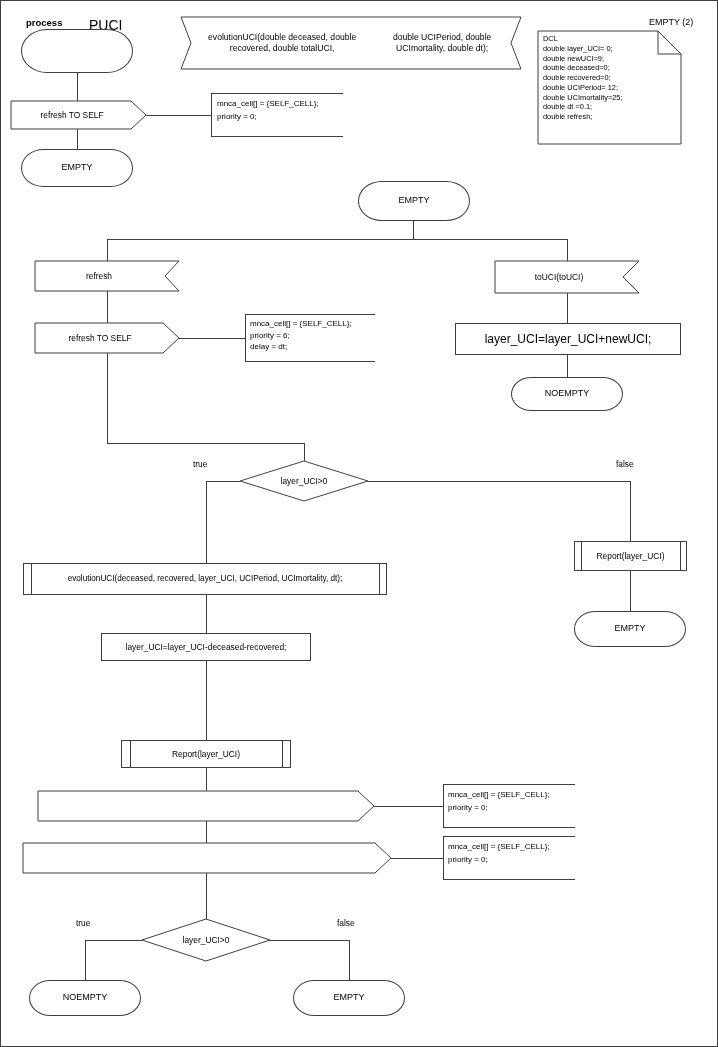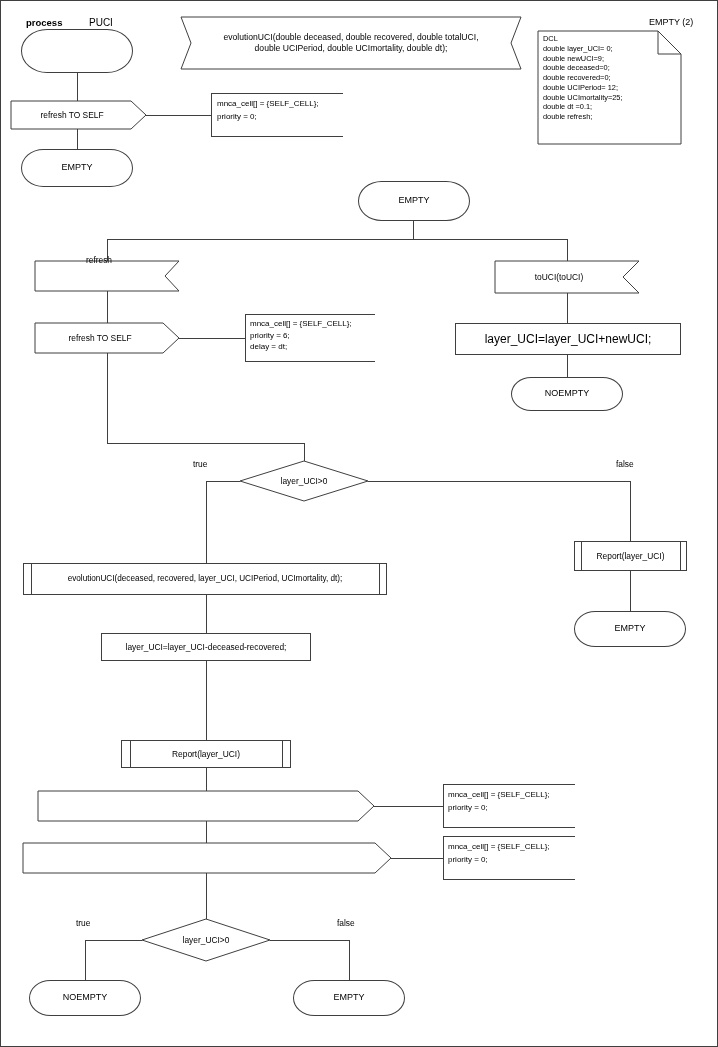--- a/index.html
+++ b/index.html
@@ -23,27 +23,27 @@
   svg{position:absolute;overflow:visible;}
   .sh{fill:#ffffff;stroke:#3f3f3f;stroke-width:1;}
   .shl{fill:none;stroke:#3f3f3f;stroke-width:1;}
 </style>
 </head>
 <body>
 
 <div id="page">
 
   <div class="lbl" style="left:25px;top:16px;font-size:9.5px;font-weight:bold;">process</div>
-  <div class="lbl" style="left:88px;top:16px;font-size:10px;">PUCI</div>
+  <div class="lbl" style="left:88px;top:16px;font-size:14px;">PUCI</div>
   <div class="lbl" style="left:648px;top:16px;font-size:9px;">EMPTY (2)</div>
 
   <svg style="left:180px;top:16px;" width="340" height="52">
     <path class="sh" d="M0,0 L340,0 L330,26 L340,52 L0,52 L10,26 Z"></path>
   </svg>
-  <div class="txt" style="left:190px;top:16px;width:320px;height:52px;font-size:8.6px;flex-direction:column;">
+  <div class="txt" style="left:190px;top:16px;width:320px;height:52px;font-size:8.6px;flex-direction:row;">
     <span>evolutionUCI(double deceased, double recovered, double totalUCI,</span>
     <span>double UCIPeriod, double UCImortality, double dt);</span>
   </div>
 
   <svg style="left:537px;top:30px;" width="143" height="113">
     <path class="sh" d="M0,0 L120,0 L143,23 L143,113 L0,113 Z"></path>
     <path class="shl" d="M120,0 L120,23 L143,23"></path>
   </svg>
   <div style="position:absolute;left:542px;top:33px;width:130px;font-size:7.4px;line-height:1.32;color:#000;">
     <div>DCL</div>
@@ -85,21 +85,21 @@
   <div class="txt" style="left:357px;top:180px;width:112px;height:40px;font-size:9px;">EMPTY</div>
 
   <div class="ln lnv" style="left:412px;top:220px;height:18px;"></div>
   <div class="ln lnh" style="left:106px;top:238px;width:460px;"></div>
   <div class="ln lnv" style="left:106px;top:238px;height:22px;"></div>
   <div class="ln lnv" style="left:566px;top:238px;height:22px;"></div>
 
   <svg style="left:34px;top:260px;" width="144" height="30">
     <path class="sh" d="M0,0 L144,0 L130,15 L144,30 L0,30 Z"></path>
   </svg>
-  <div class="txt" style="left:34px;top:244px;width:128px;height:30px;font-size:8.4px;">refresh</div>
+  <div class="txt" style="left:34px;top:260px;width:128px;height:30px;font-size:8.4px;">refresh</div>
 
   <div class="ln lnv" style="left:106px;top:290px;height:32px;"></div>
 
   <svg style="left:34px;top:322px;" width="144" height="30">
     <path class="sh" d="M0,0 L128,0 L144,15 L128,30 L0,30 Z"></path>
   </svg>
   <div class="txt" style="left:34px;top:322px;width:130px;height:30px;font-size:8.4px;">refresh TO SELF</div>
 
   <div class="ln lnh" style="left:178px;top:337px;width:66px;"></div>
   <div style="position:absolute;left:244px;top:313px;width:130px;height:48px;

